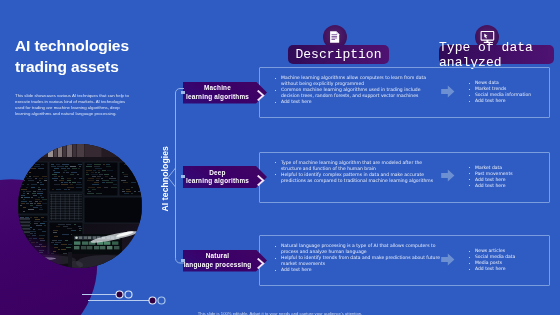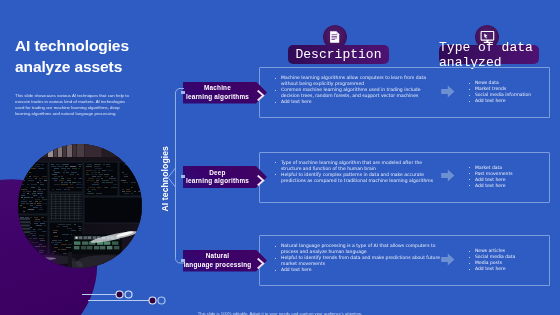--- a/index.html
+++ b/index.html
@@ -463,21 +463,21 @@
         <ellipse cx="30" cy="116" rx="28" ry="5" fill="#28272f" opacity="0.7"></ellipse>
         <ellipse cx="22" cy="114.6" rx="16" ry="1.5" fill="#c3c9d2" opacity="0.72"></ellipse>
         <ellipse cx="88" cy="119" rx="30" ry="8" fill="#2e2d37" opacity="0.7"></ellipse>
         <ellipse cx="58" cy="121" rx="7" ry="4" fill="#423f4b" opacity="0.5"></ellipse>
         <rect x="50" y="108" width="4" height="16" fill="#16141c"></rect>
       </svg><div class="photo-tint"></div>
   </div>
 
   <div class="title">
     <div>AI technologies</div>
-    <div>analyze assets</div>
+    <div>trading assets</div>
   </div>
   <div class="subtitle">This slide showcases various AI techniques that can help to execute trades in various kind of markets. AI technologies used for trading are machine learning algorithms, deep learning algorithms and natural language processing.</div>
 
   <div class="vlabel" style="left: 160px; top: 140px;">AI technologies</div>
 
   <div class="colicon" id="ic1" style="left: 323px; top: 19px;">
     <svg width="14" height="14" viewBox="0 0 14 14">
       <path d="M2.1 1.3 h6.2 l2.9 2.9 v8.5 h-9.1 z" fill="#ffffff"></path>
       <path d="M8.3 1.3 v2.9 h2.9 z" fill="#e4d7ef"></path>
       <rect x="3.5" y="4.4" width="5.6" height="0.75" fill="#5f2f86"></rect>
@@ -490,21 +490,21 @@
     <span>Description</span>
   </div>
   <div class="colicon" id="ic2" style="left: 475px; top: 19px;">
     <svg width="15" height="14" viewBox="0 0 15 14">
       <rect x="1.1" y="1.5" width="12.6" height="8.6" rx="0.5" fill="none" stroke="#ffffff" stroke-width="1.1"></rect>
       <rect x="6.4" y="10.1" width="2" height="1.9" fill="#ffffff"></rect>
       <rect x="3.6" y="11.8" width="7.6" height="1.1" rx="0.4" fill="#ffffff"></rect>
       <path d="M4.3 7.6 L4.3 3.6 L7.6 6.0 L5.9 6.2 L7.0 8.0 L6.0 8.6 L5.0 6.8 Z" fill="#ffffff"></path>
     </svg>
   </div>
-  <div class="colhead" id="ch2" style="left: 439px; top: 39px; width: 100px; justify-content: center;">
+  <div class="colhead" id="ch2" style="left: 439px; top: 39px; width: 115px; justify-content: center;">
     <span>Type of data analyzed</span>
   </div>
 
   <div class="row" id="row0">
     <div class="rowbox" style="left: 259px; top: 61px; width: 289px; height: 49px;"></div>
     <div class="chev" style="left: 183px; top: 75.5px; width: 84px;">
       <span>Machine</span>
       <span>learning algorithms</span>
     </div>
     <span class="chev-glyph" style="left: 256.5px; top: 81px;"><svg width="8" height="11" viewBox="0 0 8 11">

